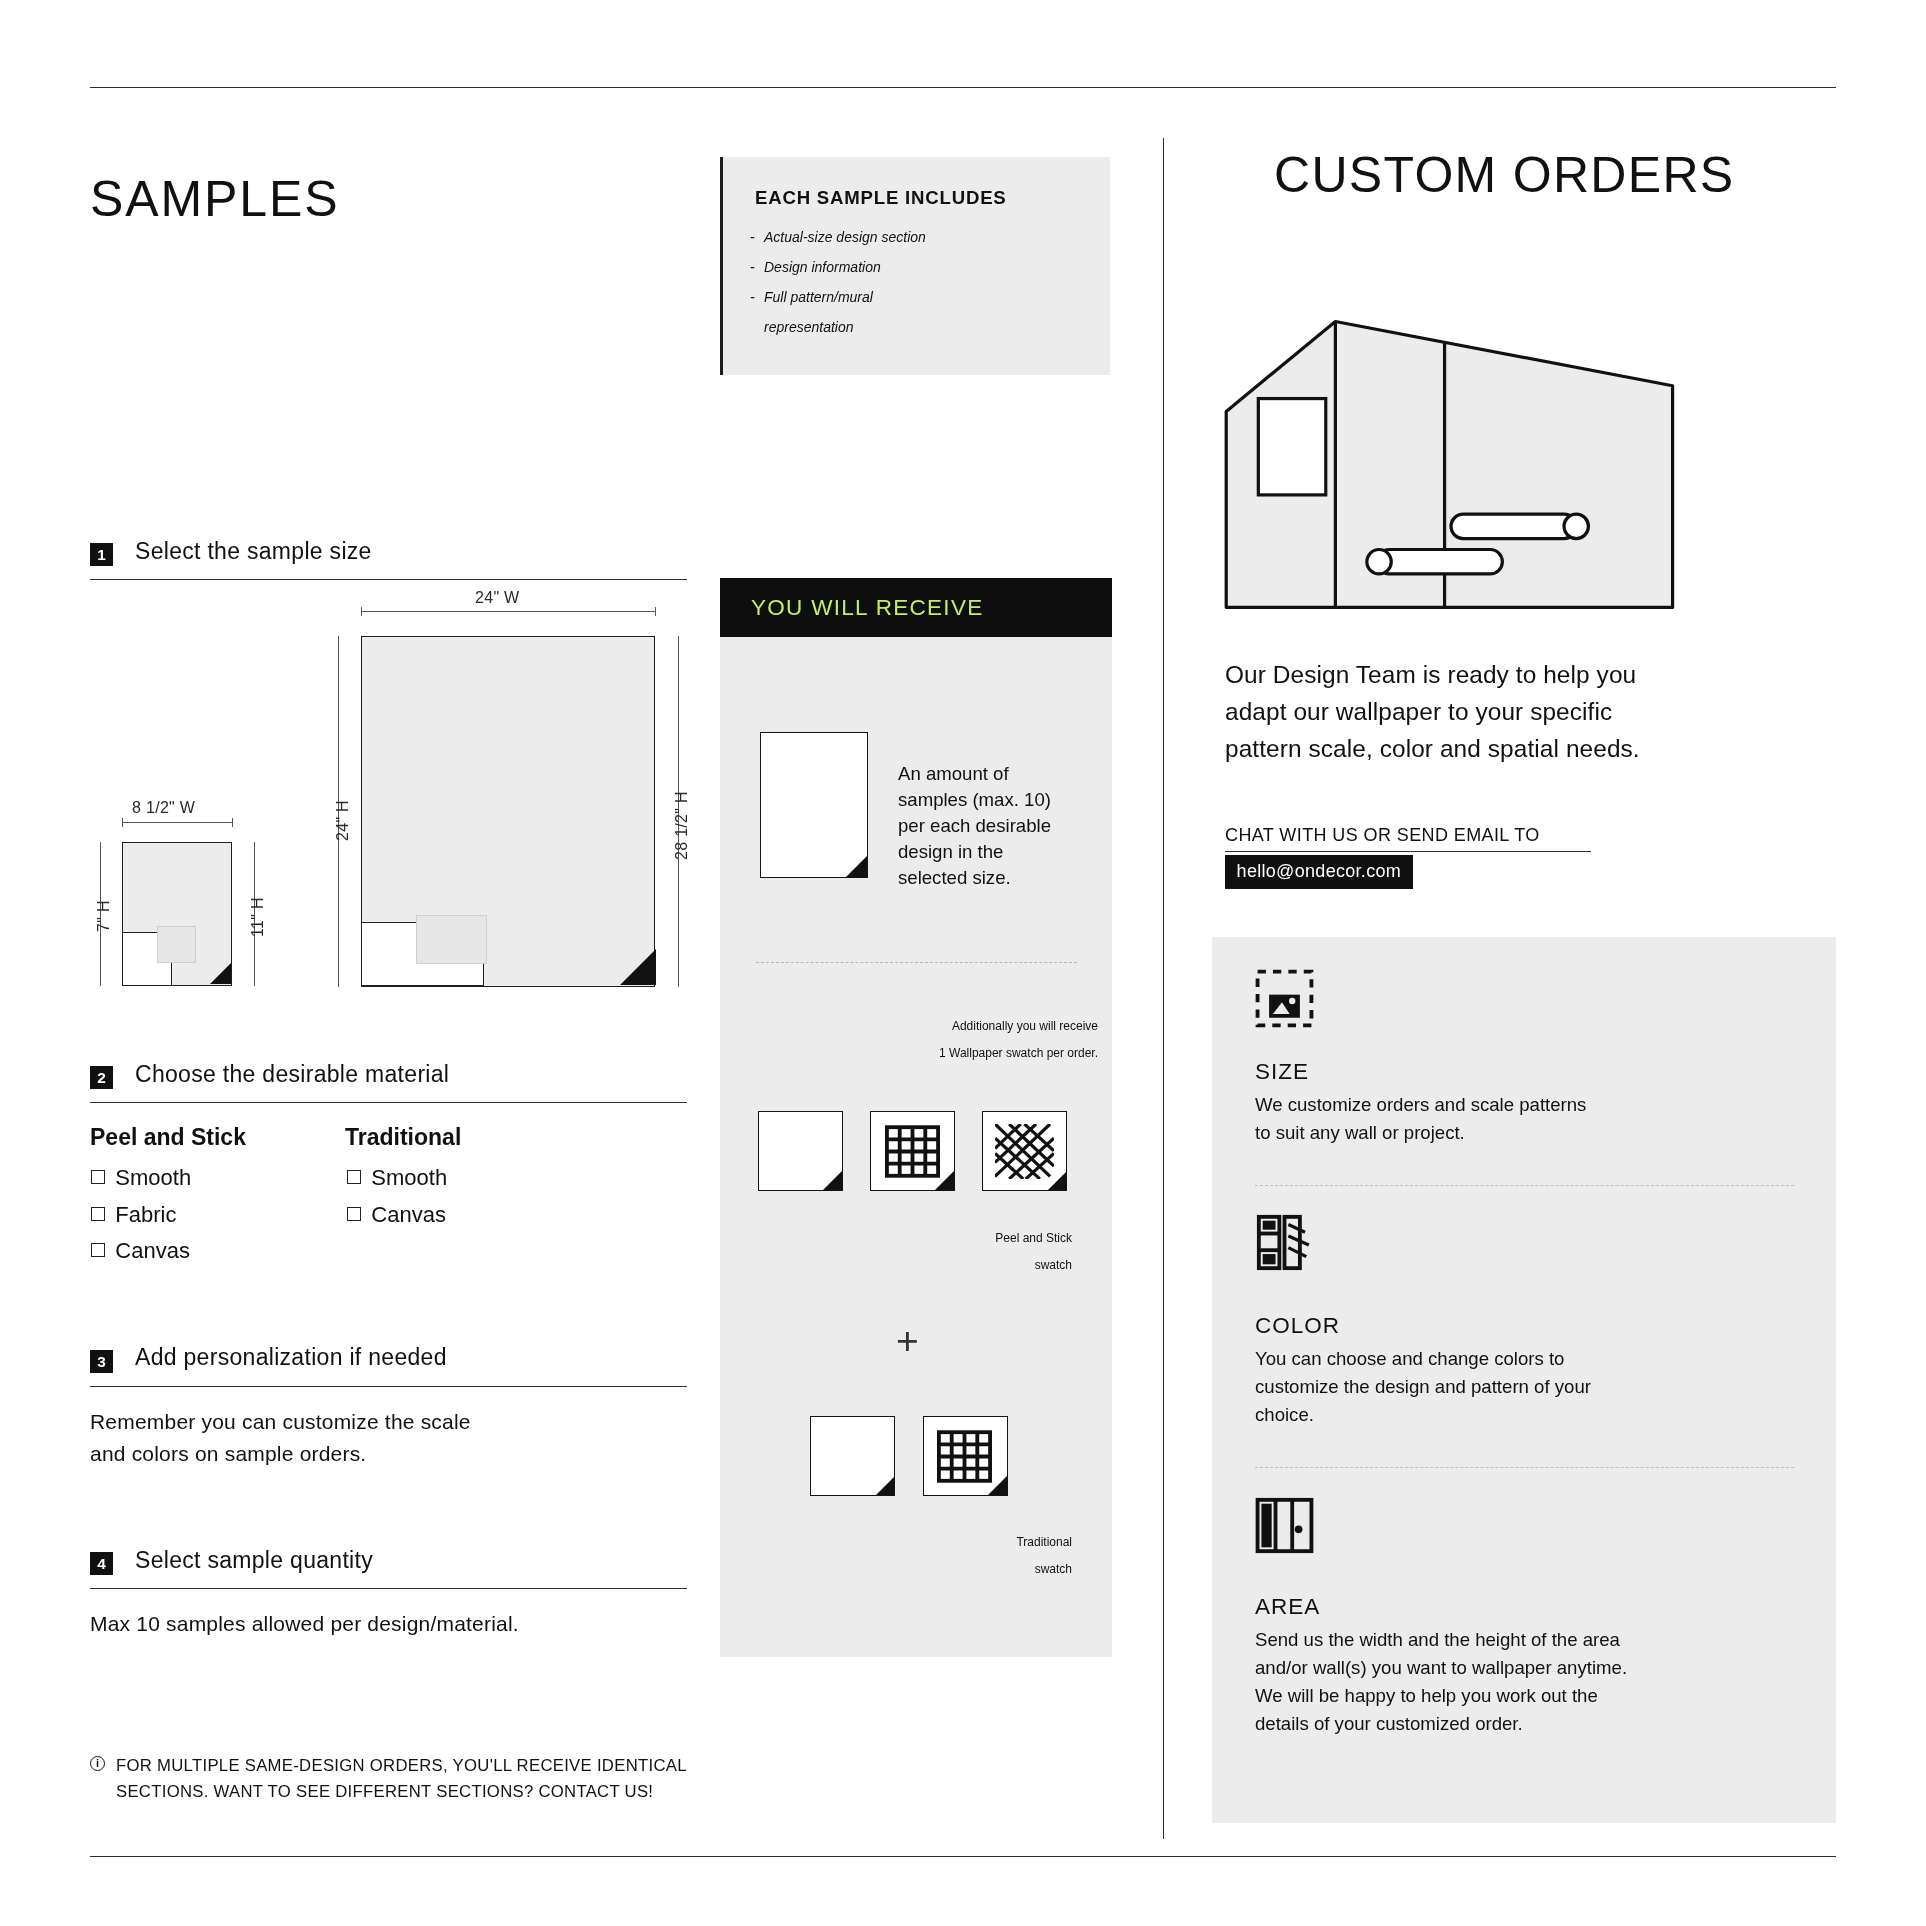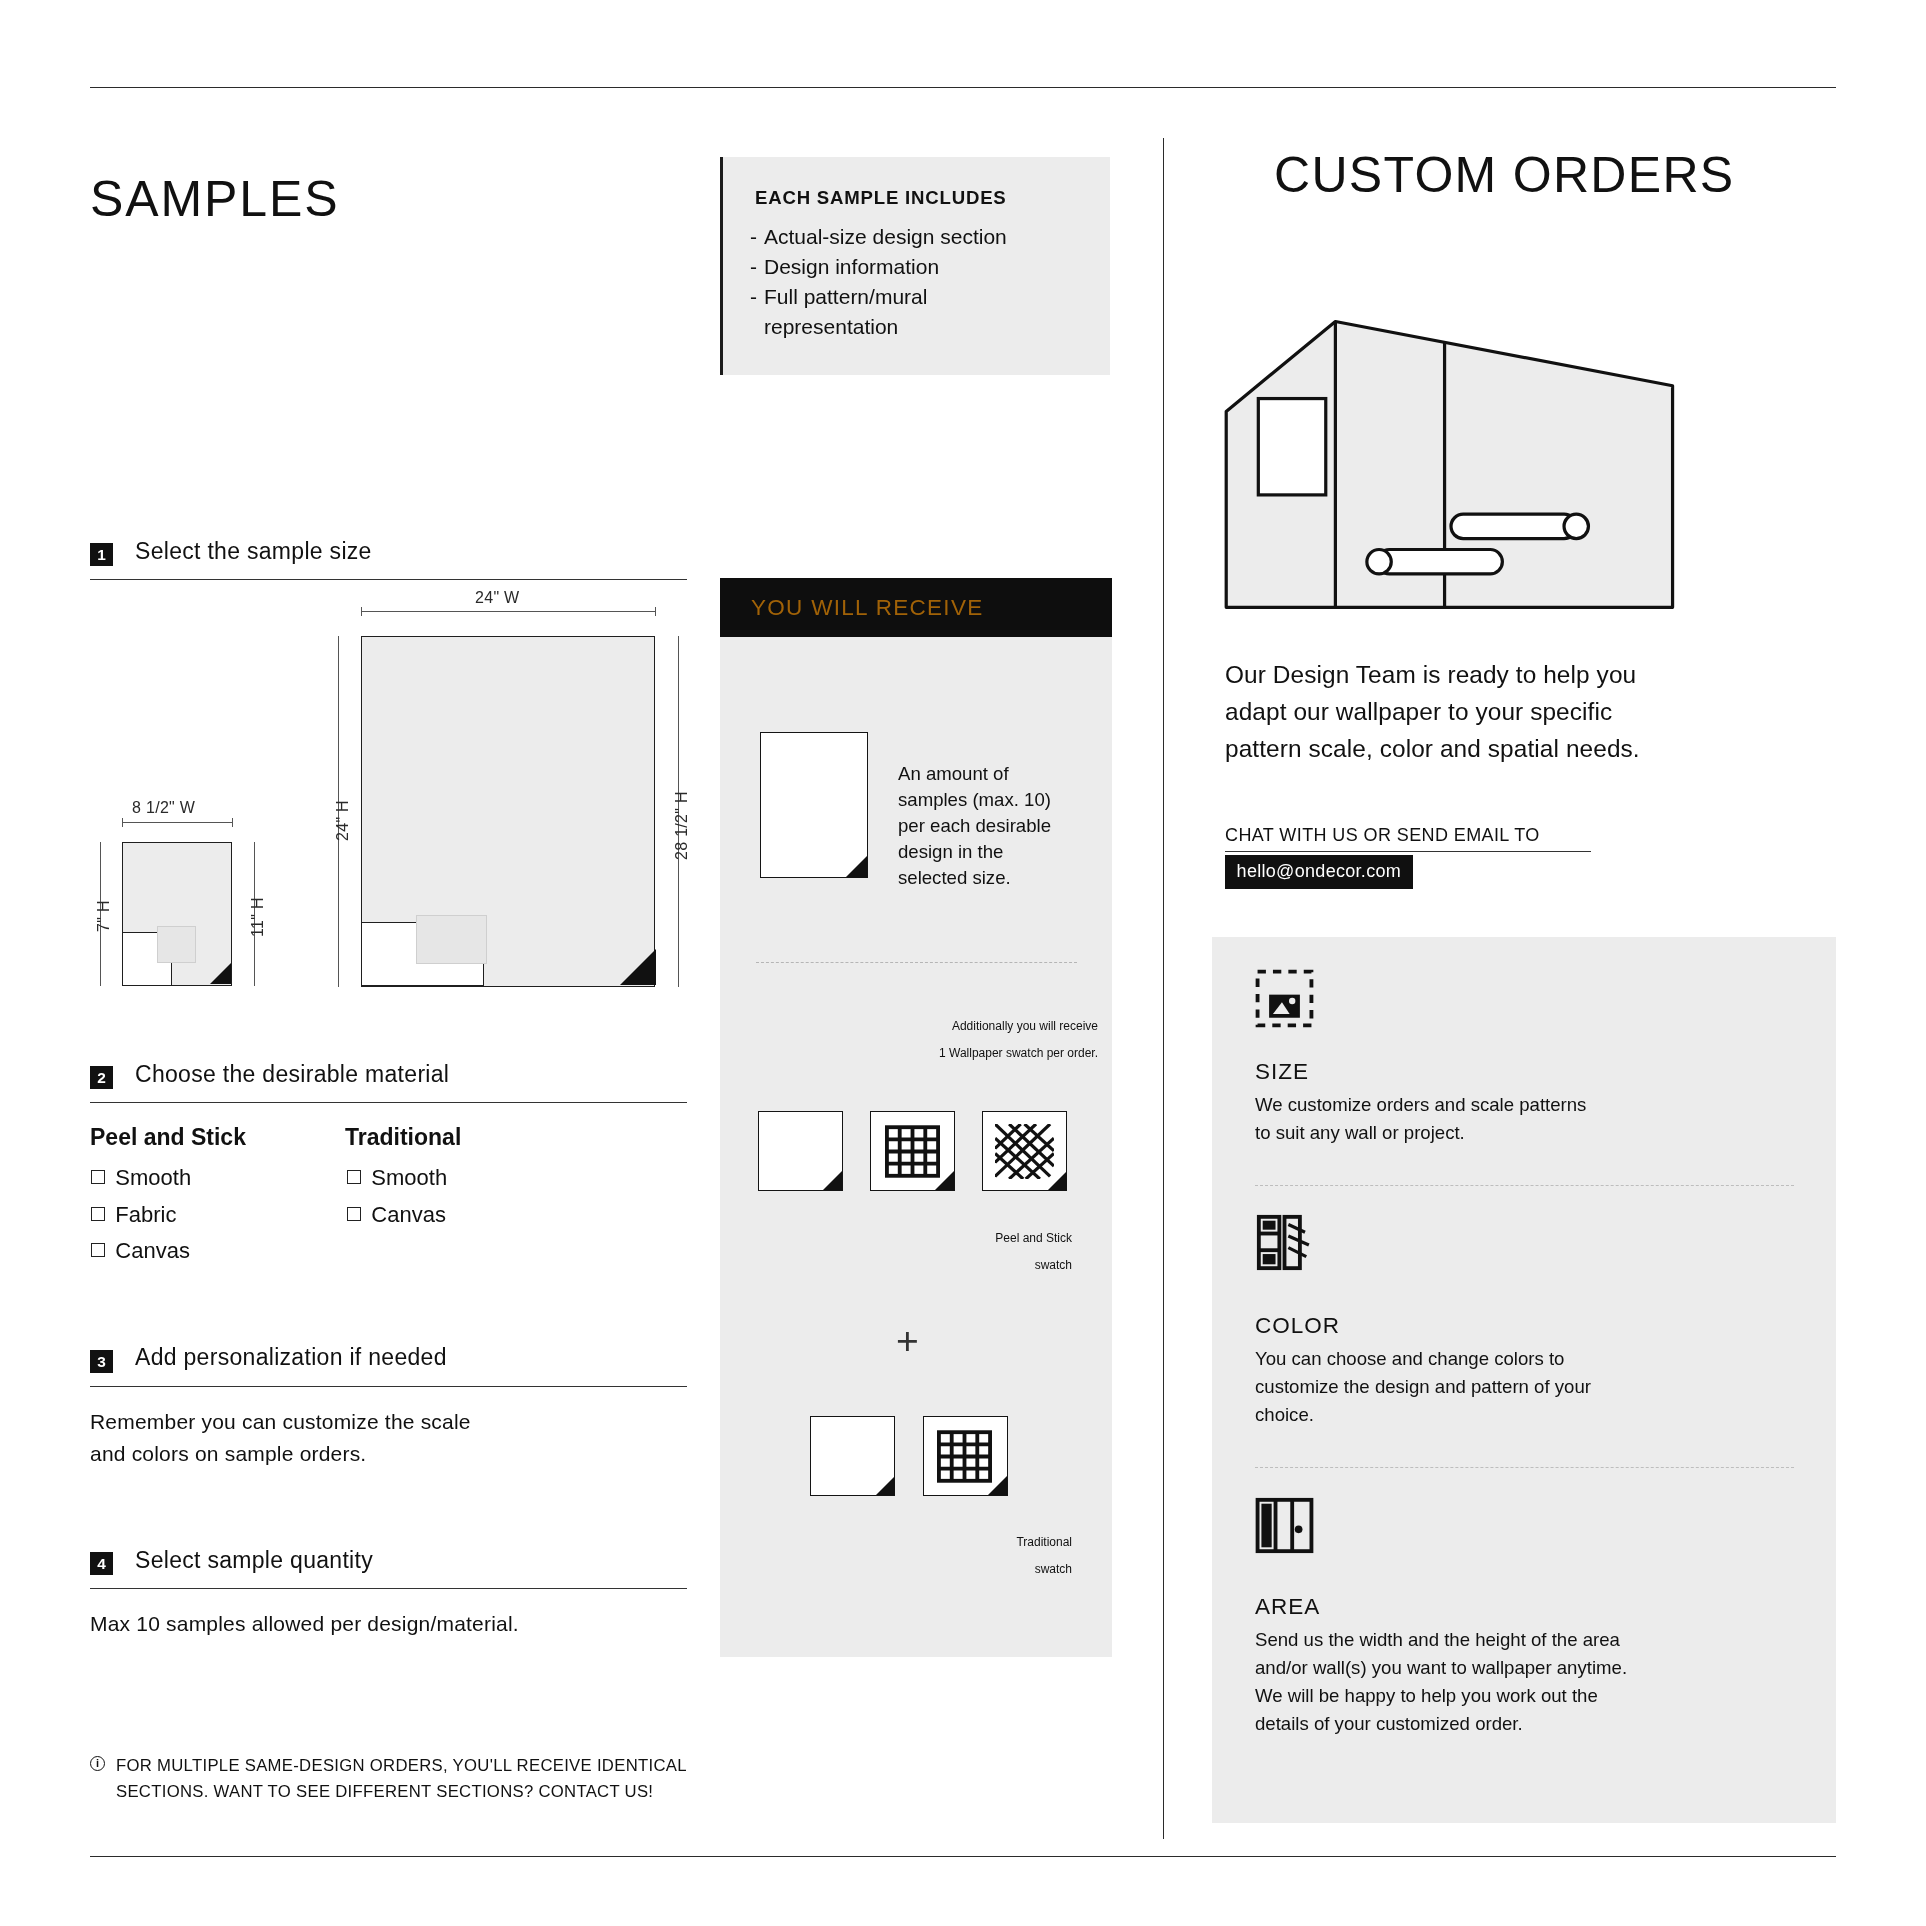--- a/index.html
+++ b/index.html
@@ -72,22 +72,23 @@
   .includes-title {
     position: absolute;
     left: 755px; top: 187px;
     font-size: 18.6px;
     font-weight: bold;
     letter-spacing: 0.8px;
   }
   .includes-list {
     position: absolute;
     left: 750px; top: 222px;
-    font-size: 21px;
+    font-size: 14px;
     line-height: 30px;
+    font-style: italic;
   }
   .includes-list div { white-space: nowrap; }
   .includes-list .dash { display: inline-block; width: 14px; }
   .includes-list .cont { padding-left: 14px; display:block; }
   .step-num {
     position: absolute;
     width: 23px; height: 23px;
     background: #111;
     color: #fff;
     font-size: 15.4px;
@@ -253,21 +254,21 @@
   }
   .ywr-header {
     position: absolute;
     left: 720px; top: 578px;
     width: 392px; height: 59px;
     background: #0e0e0e;
   }
   .ywr-header span {
     position: absolute;
     left: 31px; top: 16.7px;
-    color: #a16207;
+    color: #bef264;
     font-size: 22.5px;
     letter-spacing: 1.3px;
     font-weight: 500;
   }
   .sheet {
     position: absolute;
     background: #fff;
     border: 1.9px solid #141414;
     box-sizing: border-box;
   }

